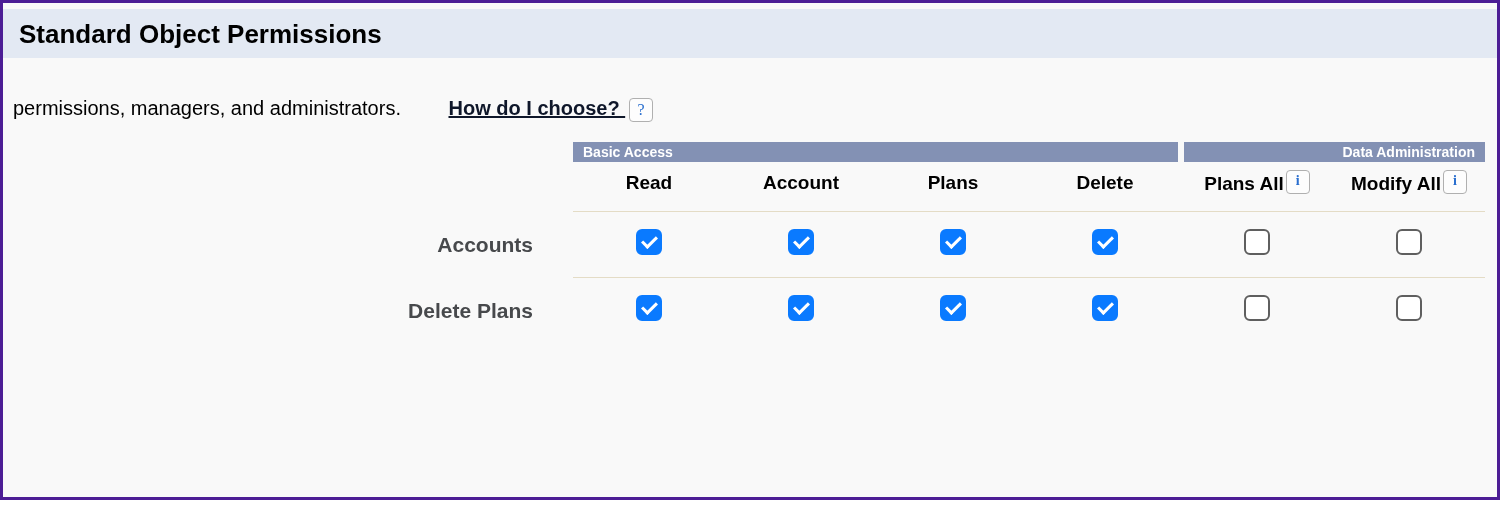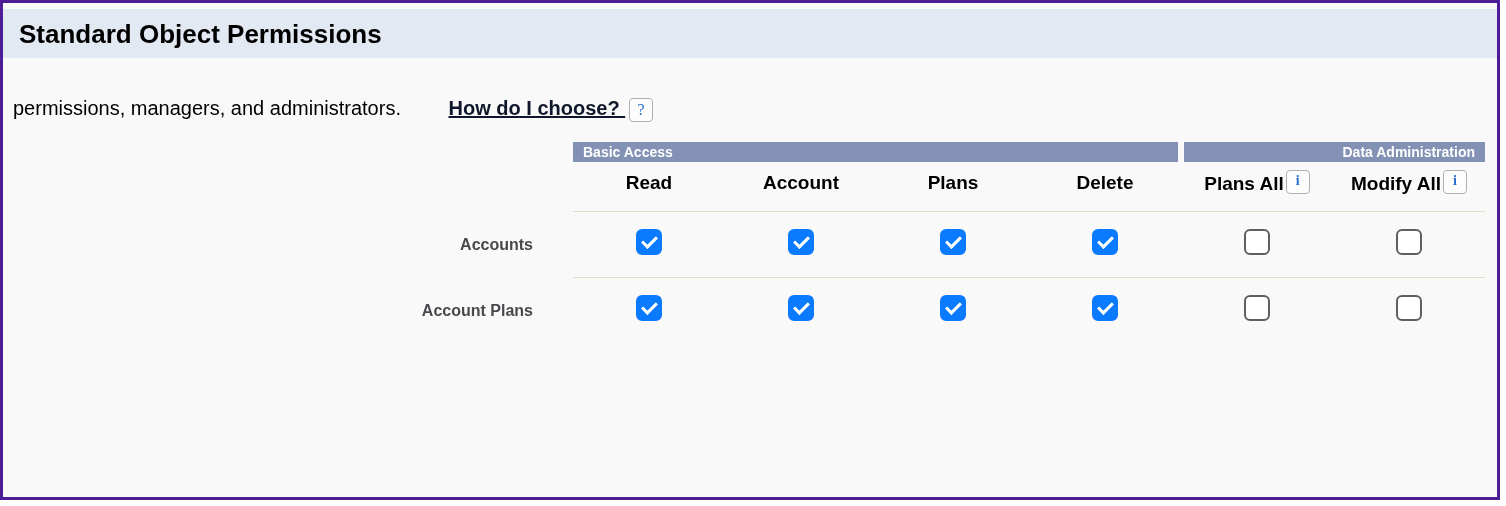--- a/index.html
+++ b/index.html
@@ -98,21 +98,21 @@
     font-size: 14px;
     margin-left: 2px;
     vertical-align: text-bottom;
   }
 
   .row-label-cell {
     text-align: right;
     padding-right: 40px;
     font-weight: bold;
     color: #47494c;
-    font-size: 16px;
+    font-size: 21px;
     height: 64px;
     vertical-align: middle;
   }
   td.perm-cell {
     text-align: center;
     vertical-align: middle;
     border-top: 1px solid #e4dcc6;
   }
   tr.first-row td.perm-cell {
     border-top: 1px solid #e4dcc6;
@@ -202,21 +202,21 @@
         <td class="perm-cell"><span class="cb checked"></span></td>
         <td class="perm-cell"><span class="cb checked"></span></td>
         <td class="perm-cell"><span class="cb checked"></span></td>
         <td class="perm-cell"><span class="cb checked"></span></td>
         <td class="perm-cell"><span class="cb unchecked"></span></td>
         <td class="perm-cell"><span class="cb unchecked"></span></td>
       </tr>
 
 
       <tr>
-        <td class="row-label-cell">Account Plans</td>
+        <td class="row-label-cell">Delete Plans</td>
         <td class="perm-cell"><span class="cb checked"></span></td>
         <td class="perm-cell"><span class="cb checked"></span></td>
         <td class="perm-cell"><span class="cb checked"></span></td>
         <td class="perm-cell"><span class="cb checked"></span></td>
         <td class="perm-cell"><span class="cb unchecked"></span></td>
         <td class="perm-cell"><span class="cb unchecked"></span></td>
       </tr>
 
 
     </tbody>

